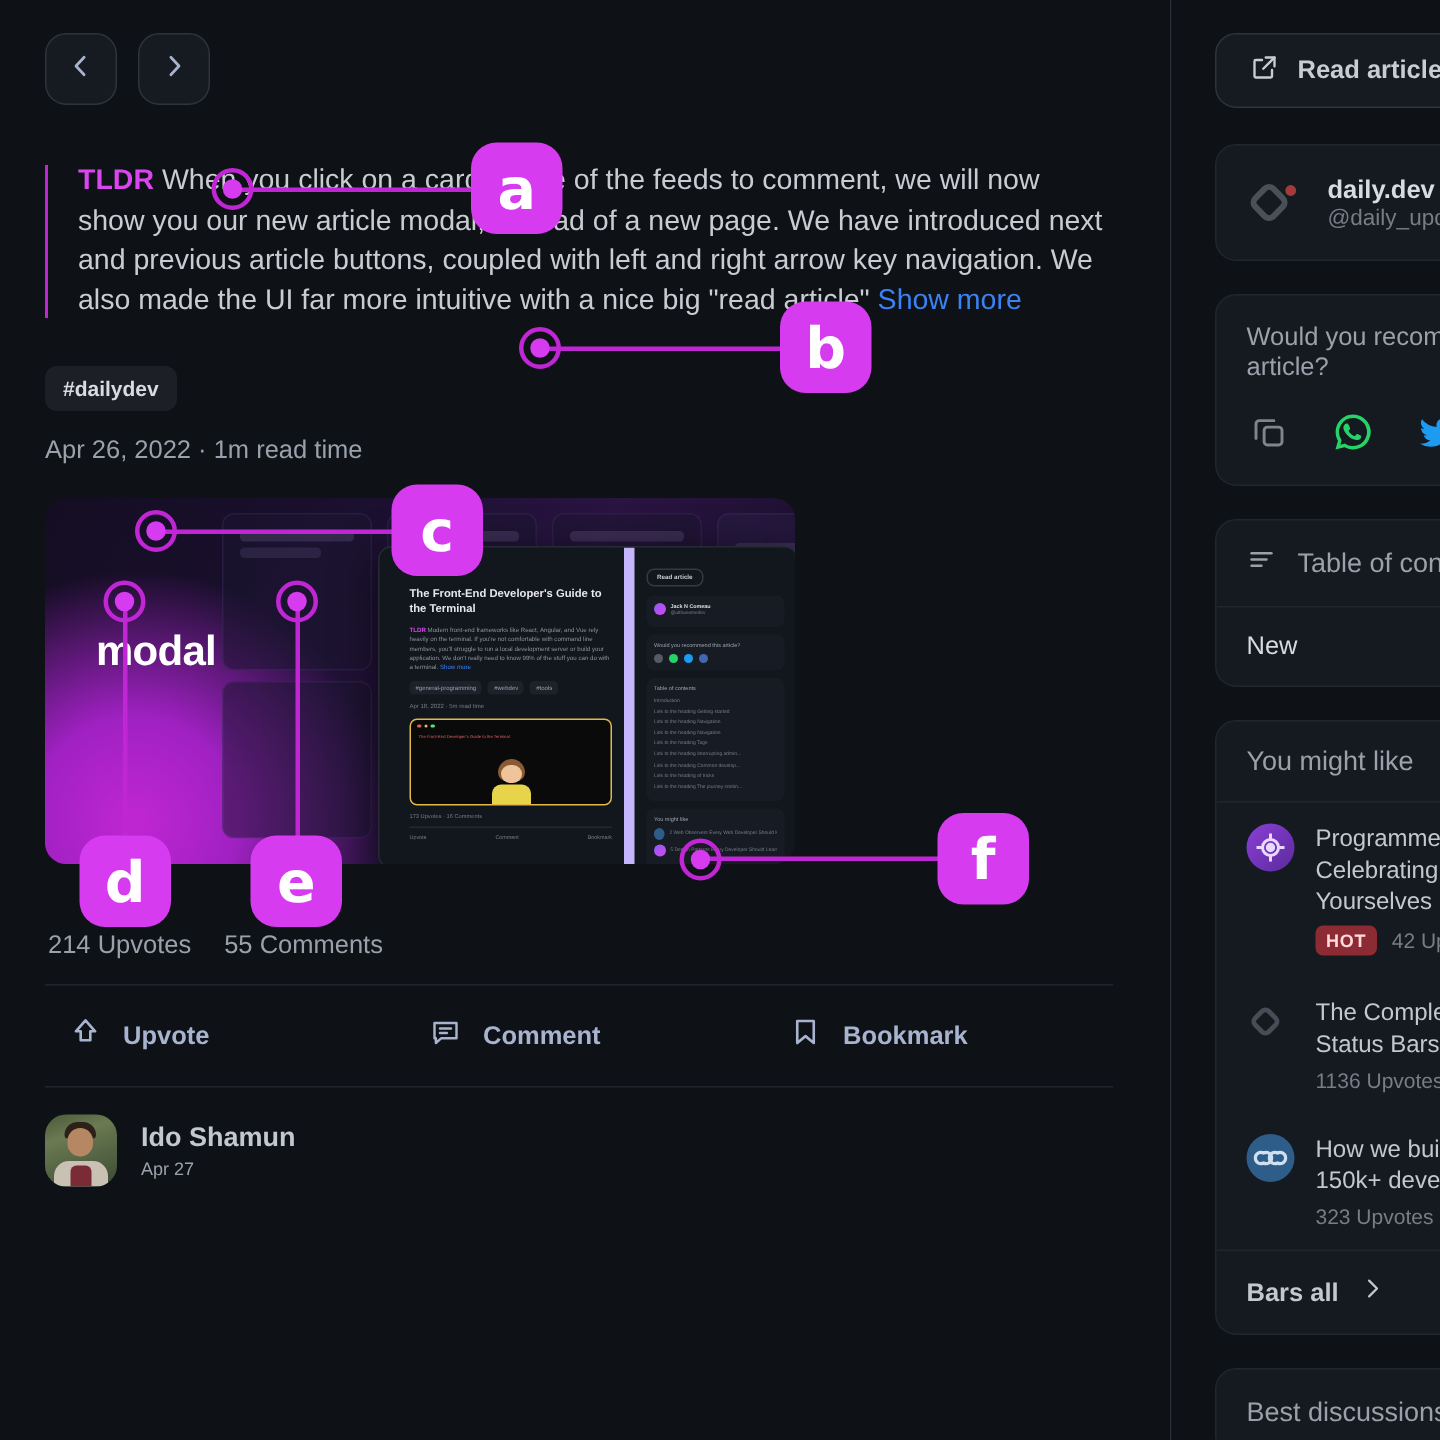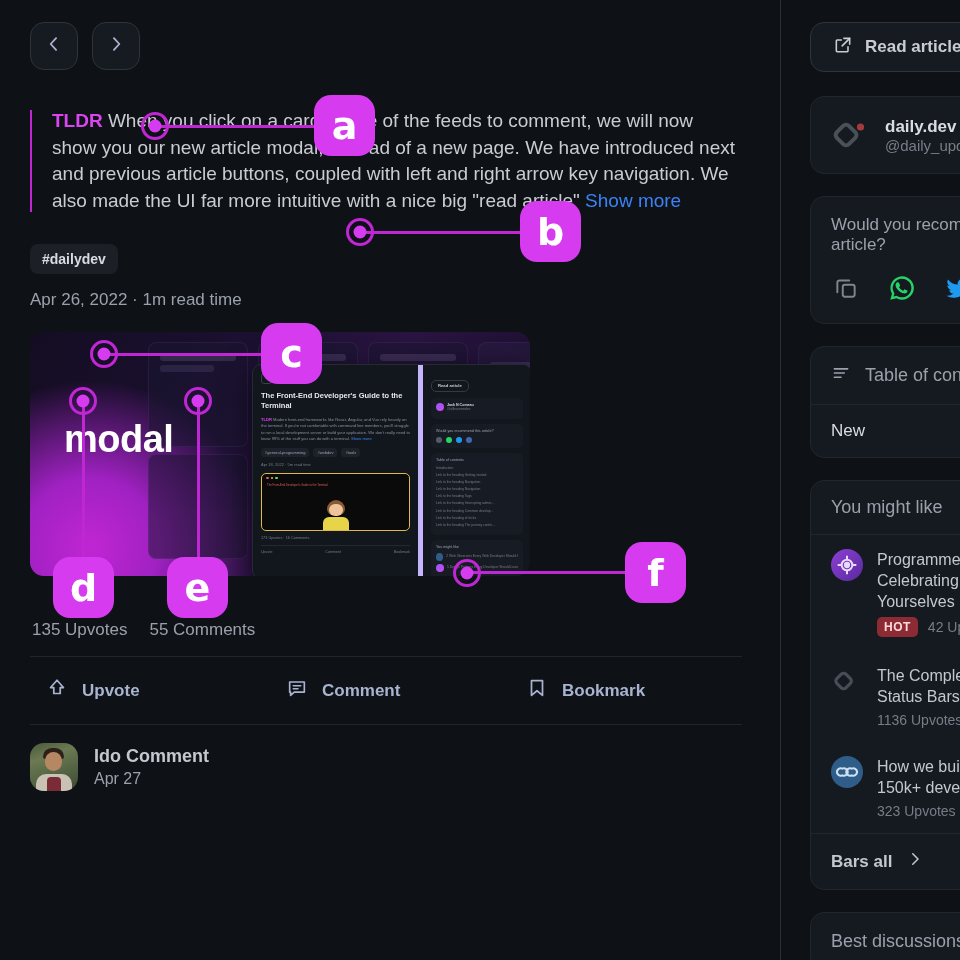--- a/index.html
+++ b/index.html
@@ -74,21 +74,21 @@
   .ai-feedcard {
     position: absolute; border-radius: 8px; background: rgba(28,22,48,.85);
     border: 1px solid rgba(90,70,140,.35);
   }
   .ai-overlay-modal {
     position: absolute; left: 222px; top: 32px; width: 280px; height: 215px;
     border-radius: 9px; background: #12161d;
     border: 1px solid #262b33; box-shadow: 0 8px 30px rgba(0,0,0,.6);
     overflow: hidden; display: flex;
   }
-  .aom-left { width: 172px; padding: 8px; border-right: 5px solid #c4b5fd; }
+  .aom-left { width: 172px; padding: 8px; border-right: 7px solid #c4b5fd; margin-left: 12px; }
   .aom-right { width: 108px; padding: 8px; }
   .aom-navrow { display: flex; gap: 4px; margin-bottom: 7px; }
   .aom-navbtn { width: 11px; height: 11px; border-radius: 3px; border: 1px solid #3a4049; }
   .aom-title { font-size: 7.5px; font-weight: bold; color: #e6e8eb; line-height: 1.35; margin-bottom: 6px; }
   .aom-body { font-size: 4.1px; color: #8b929c; line-height: 1.5; margin-bottom: 6px; }
   .aom-body b { color: #d946ef; }
   .aom-body i { color: #3b82f6; font-style: normal; }
   .aom-tags { display: flex; gap: 4px; margin-bottom: 5px; }
   .aom-tag { font-size: 4px; color: #9aa1ab; background: #1c212a; border-radius: 3px; padding: 2px 4px; }
   .aom-date { font-size: 4px; color: #767d87; margin-bottom: 6px; }
@@ -122,21 +122,21 @@
   .aom-socials { display: flex; gap: 4px; margin-top: 3px; }
   .aom-soc { width: 6px; height: 6px; border-radius: 50%; }
   .aom-toc-item { font-size: 3.3px; color: #767d87; margin-bottom: 3.2px; white-space: nowrap; overflow: hidden; }
   .ai-word-article {
     position: absolute; left: 32px; top: 43px;
     font-size: 42px; font-weight: bold; color: #e23ef0; letter-spacing: -1px;
     text-shadow: 0 0 22px rgba(226,62,240,.55);
   }
   .ai-word-modal {
     position: absolute; left: 34px; top: 86px;
-    font-size: 38px; font-weight: bold; color: #ffffff; letter-spacing: -.5px;
+    font-size: 28px; font-weight: bold; color: #ffffff; letter-spacing: -.5px;
   }
 
   
   .engage-counts { font-size: 17px; color: #9aa1ab; display: flex; gap: 22px; padding: 0 2px 16px 2px; }
   .rule { height: 1px; background: #22262c; width: 712px; }
   .action-row {
     display: flex; width: 712px; padding: 20px 0;
   }
   .action-btn {
     flex: 1; display: flex; align-items: center; gap: 14px;
@@ -150,21 +150,21 @@
   .author-av {
     width: 48px; height: 48px; border-radius: 14px; overflow: hidden;
     background: linear-gradient(160deg,#4a5a3a 0%,#6b7a52 30%,#3a4a32 100%);
     position: relative;
   }
   .av-face { position: absolute; left: 15px; top: 9px; width: 17px; height: 19px; border-radius: 9px; background: #b58763; }
   .av-hair { position: absolute; left: 13px; top: 5px; width: 21px; height: 11px; border-radius: 11px 11px 3px 3px; background: #2b2118; }
   .av-body { position: absolute; left: 6px; bottom: 0; width: 36px; height: 17px; border-radius: 10px 10px 0 0; background: #c9c2b4; }
   .av-shirt { position: absolute; left: 17px; bottom: 0; width: 14px; height: 14px; background: #7a2b36; border-radius: 4px 4px 0 0; }
   .author-name { font-size: 18px; font-weight: bold; color: #c3c8cf; margin-bottom: 3px; }
-  .author-date { font-size: 16px; color: #9aa1ab; }
+  .author-date { font-size: 12px; color: #9aa1ab; }
 
   
   .side-col {
     position: absolute; left: 781px; top: 0; width: 179px; height: 960px;
     background: #0e1217; padding: 22px 0 0 0; overflow: hidden;
   }
   .side-inner { width: 330px; padding-left: 29px; }
   .read-article-btn {
     display: flex; align-items: center; gap: 12px;
     height: 50px; width: 300px; border-radius: 14px;
@@ -373,21 +373,21 @@
                 <div class="aom-toc-item">5 Design Patterns Every Developer Should Learn</div>
               </div>
           </div>
         </div>
       </div>
 
       <div class="ai-word-modal">modal</div>
     </div>
 
     <div class="engage-counts">
-      <span>135 Upvotes</span>
+      <span>214 Upvotes</span>
       <span>55 Comments</span>
     </div>
     <div class="rule"></div>
 
     <div class="action-row">
       <div class="action-btn">
         <span>
           <svg width="22" height="22" viewBox="0 0 24 24" fill="none" stroke-width="1.9" stroke-linecap="round" stroke-linejoin="round">
               <path d="M12 3.5 L19 11.5 L15.5 11.5 L15.5 18 L8.5 18 L8.5 11.5 L5 11.5 Z"></path>
             </svg>
@@ -416,21 +416,21 @@
     <div class="rule"></div>
 
     <div class="author-row">
       <div class="author-av">
         <div class="av-body"></div>
           <div class="av-shirt"></div>
         <div class="av-hair"></div>
           <div class="av-face"></div>
       </div>
       <div>
-        <div class="author-name">Ido Comment</div>
+        <div class="author-name">Ido Shamun</div>
         <div class="author-date">Apr 27</div>
       </div>
     </div>
   </div>
 
   <div class="col-divider"></div>
 
   <div class="side-col">
     <div class="side-inner">
 

